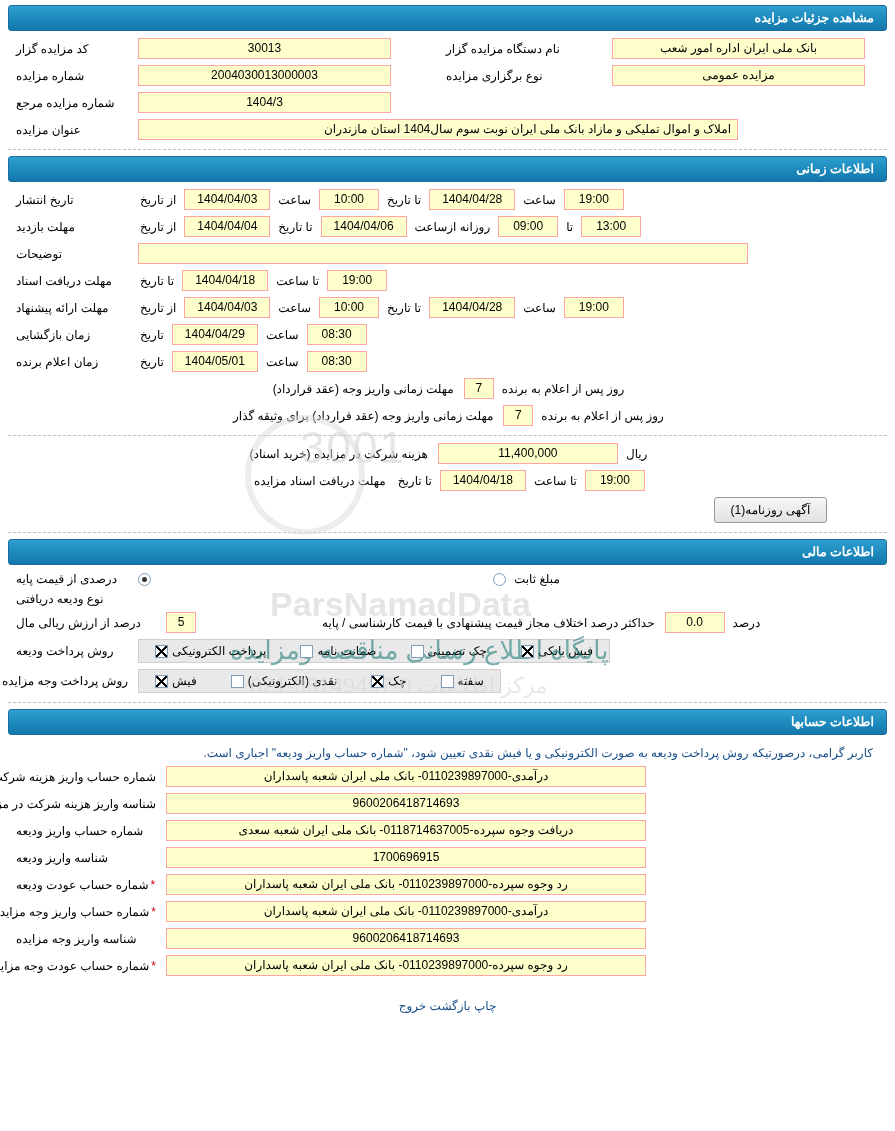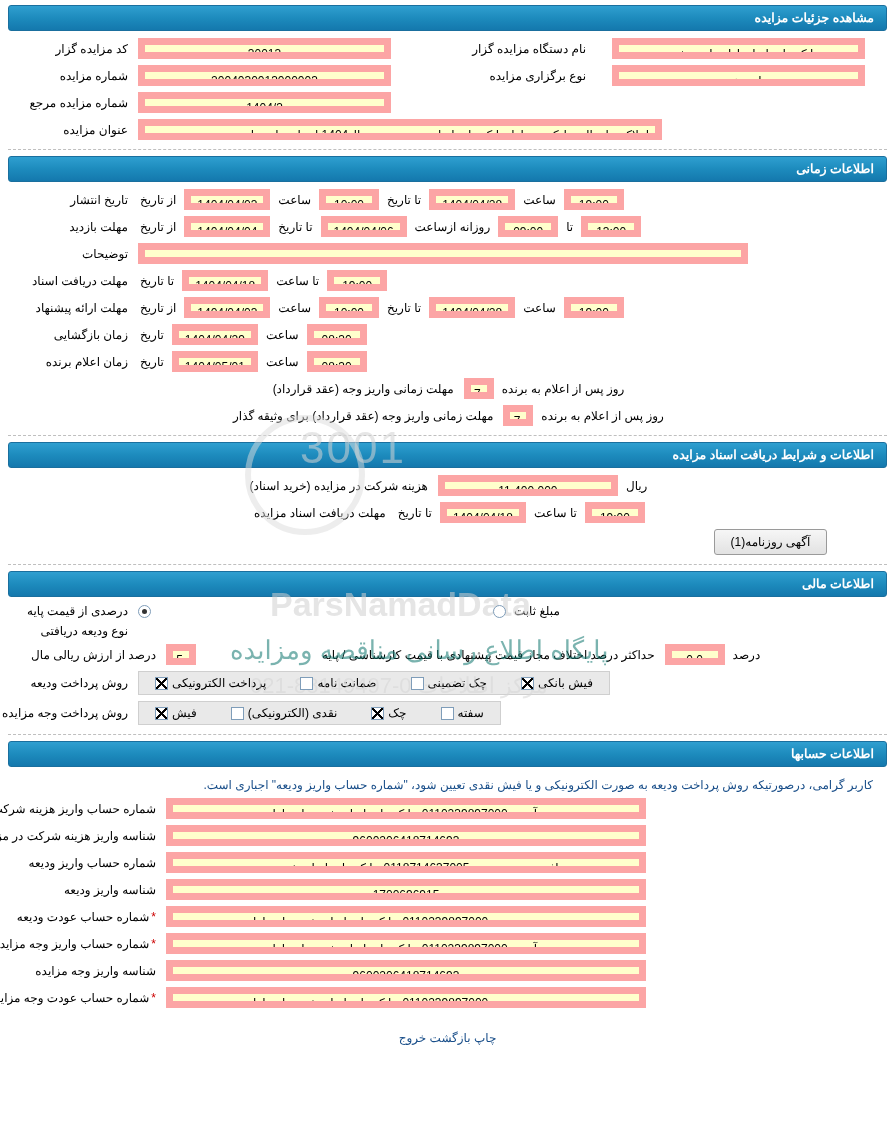--- a/index.html
+++ b/index.html
@@ -43,47 +43,47 @@
   .row {
     display: flex;
     flex-direction: row-reverse;
     align-items: center;
     justify-content: flex-start;
     padding: 3px 4px;
     gap: 6px;
   }
   .row.center { justify-content: center; }
   .lbl {
-    text-align: right;
+    text-align: left;
     font-size: 12px;
     color: #000;
     white-space: nowrap;
     padding: 0 4px;
   }
   .lbl.w150 { width: 148px; }
   .lbl.w120 { width: 120px; }
   .lbl.req::before { content: "*"; color: #cc0000; margin-left: 2px; }
 
   .fld {
     background: #ffffcc;
-    border: 7px solid #fca5a5;
+    border: 1px solid #fca5a5;
     height: 21px;
     line-height: 19px;
     font-size: 12px;
     color: #000;
     text-align: center;
     padding: 0 6px;
     white-space: nowrap;
     overflow: hidden;
   }
   .fld.wide   { width: 253px; }
   .fld.date   { width: 86px; }
   .fld.time   { width: 60px; }
   .fld.mini   { width: 30px; }
-  .fld.big    { width: 524px; text-align: right; }
+  .fld.big    { width: 600px; text-align: right; }
   .fld.acct   { width: 480px; text-align: center; }
   .fld.money  { width: 180px; }
   .fld.pct    { width: 60px; }
   .fld.note   { width: 610px; height: 21px; }
 
   .mini-lbl { font-size: 12px; white-space: nowrap; padding: 0 2px; }
 
   
   .tworow {
     display: flex;
@@ -306,21 +306,20 @@
       <div class="mini-lbl">روز پس از اعلام به برنده</div>
     </div>
 
     <div class="row center">
       <div class="lbl">مهلت زمانی واریز وجه (عقد قرارداد) برای وثیقه گذار</div>
       <div class="fld mini">7</div>
       <div class="mini-lbl">روز پس از اعلام به برنده</div>
     </div>
   </div>
 
-  <div class="sec-head">اطلاعات و شرایط دریافت اسناد مزایده</div>
   <div class="sec-body">
 
     <div class="row center">
       <div class="lbl">هزینه شرکت در مزایده (خرید اسناد)</div>
       <div class="fld money">11,400,000</div>
       <div class="mini-lbl">ریال</div>
     </div>
 
     <div class="row center">
       <div class="lbl">مهلت دریافت اسناد مزایده</div>

